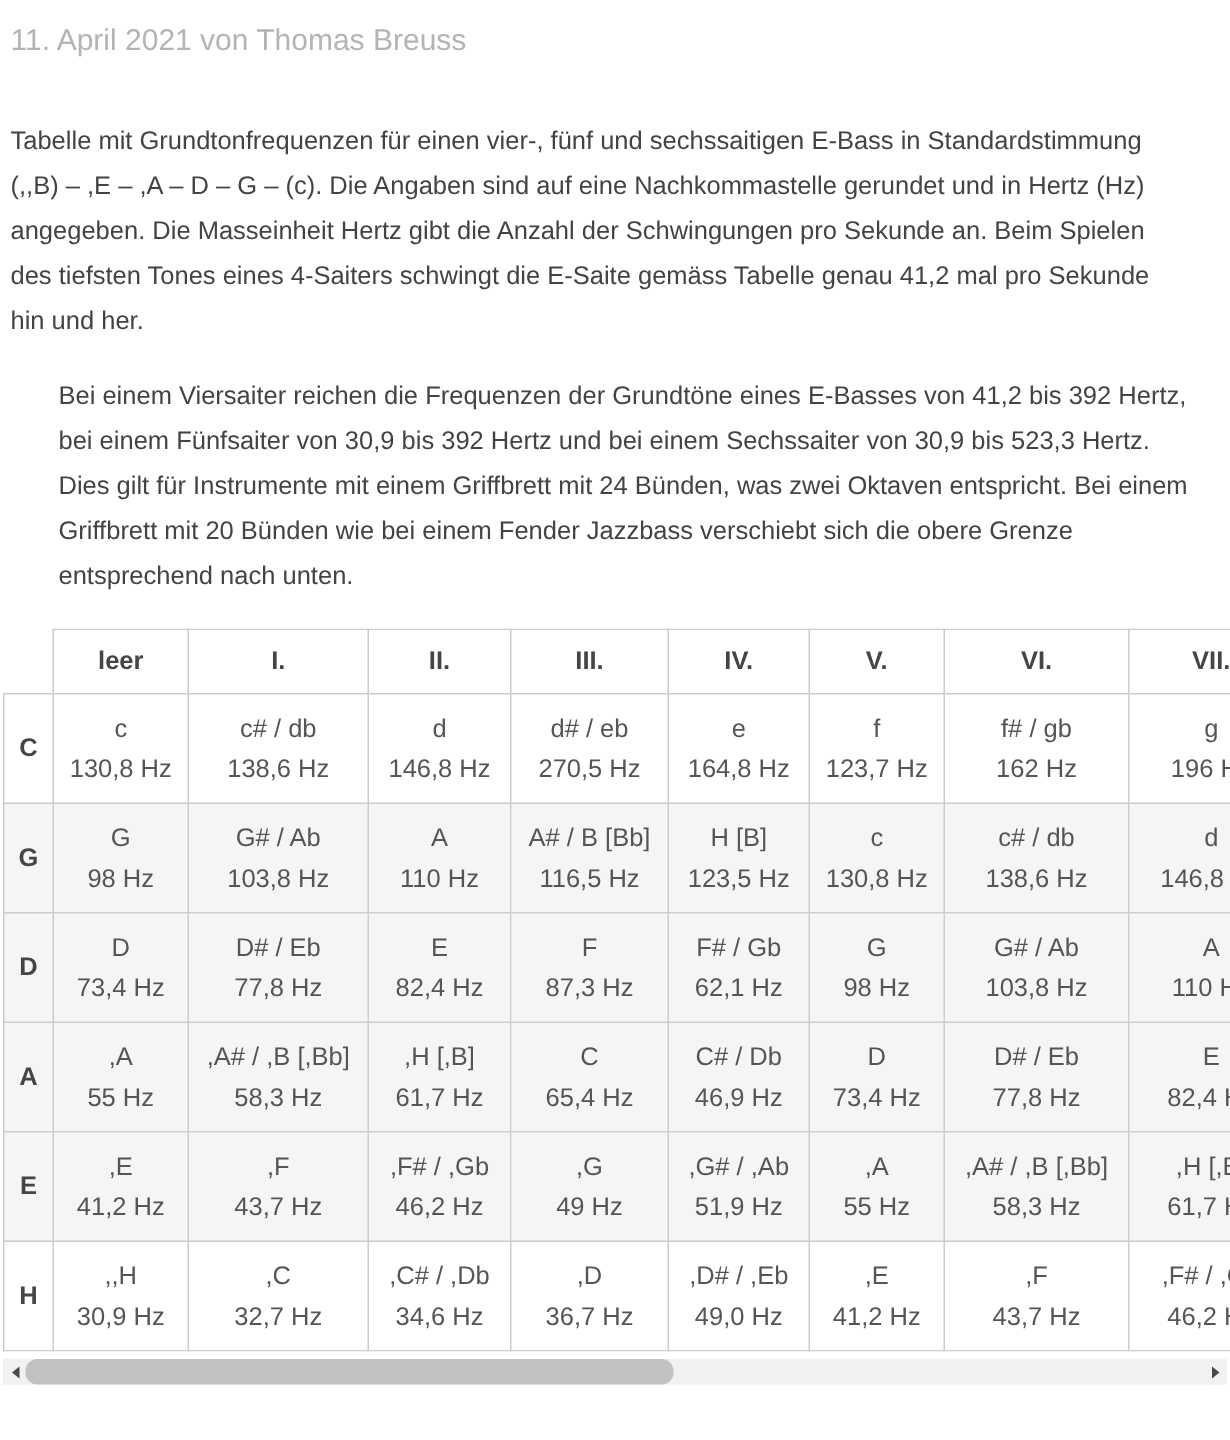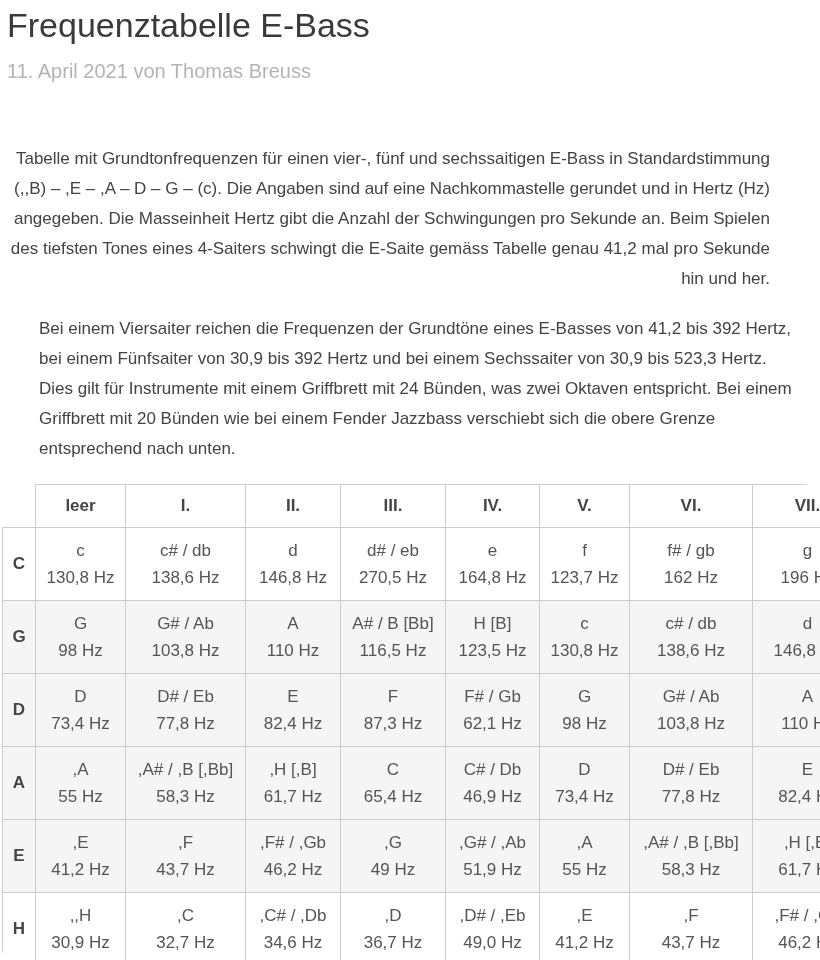--- a/index.html
+++ b/index.html
@@ -26,25 +26,25 @@
     letter-spacing:0;line-height:1.1;
   }
   .byline{
     margin-top:16px;padding-left:7px;
     font-size:20px;color:var(--byline-text);
   }
   p.para{
     margin:0;padding-left:7px;width:770px;
     font-size:17px;line-height:30px;color:var(--body-text);
   }
-  p.p1{margin-top:61px;text-align:right;}
+  p.p1{margin-top:40px;}
   p.p2{margin-top:20px;margin-left:32px;}
 
   .table-viewport{
-    margin:20px 0 0 2px;width:818px;overflow:hidden;border-radius:18px;
+    margin:20px 0 0 2px;width:818px;overflow:hidden;
   }
   table.freq-table{
     width:860px;table-layout:fixed;border-collapse:collapse;
     font-size:17px;
   }
   table.freq-table th, table.freq-table td{
     border:1px solid var(--table-border);
     text-align:center;vertical-align:middle;
     background:#ffffff;
   }
@@ -92,21 +92,20 @@
   }
   .sb-thumb{
     position:absolute;top:0;left:15px;width:432px;height:17px;
     background:var(--sb-thumb);border-radius:8px;
   }
 </style>
 </head>
 <body>
 
 <div class="content">
-  <h1 class="title">Frequenztabelle E-Bass</h1>
   <div class="byline">11. April 2021 von Thomas Breuss</div>
 
   <p class="para p1">Tabelle mit Grundtonfrequenzen für einen vier-, fünf und sechssaitigen E-Bass in Standardstimmung (,,B) – ,E – ,A – D – G – (c). Die Angaben sind auf eine Nachkommastelle gerundet und in Hertz (Hz) angegeben. Die Masseinheit Hertz gibt die Anzahl der Schwingungen pro Sekunde an. Beim Spielen des tiefsten Tones eines 4-Saiters schwingt die E-Saite gemäss Tabelle genau 41,2 mal pro Sekunde hin und her.</p>
   <p class="para p2">Bei einem Viersaiter reichen die Frequenzen der Grundtöne eines E-Basses von 41,2 bis 392 Hertz, bei einem Fünfsaiter von 30,9 bis 392 Hertz und bei einem Sechssaiter von 30,9 bis 523,3 Hertz. Dies gilt für Instrumente mit einem Griffbrett mit 24 Bünden, was zwei Oktaven entspricht. Bei einem Griffbrett mit 20 Bünden wie bei einem Fender Jazzbass verschiebt sich die obere Grenze entsprechend nach unten.</p>
 
   <div class="table-viewport">
     <table class="freq-table">
       <colgroup>
         <col style="width:33px">
         <col style="width:90px">

